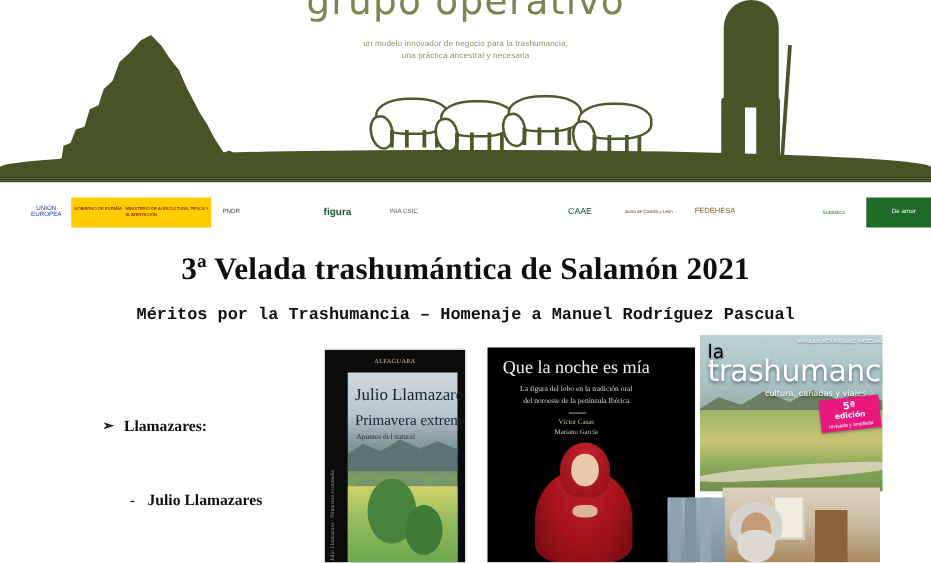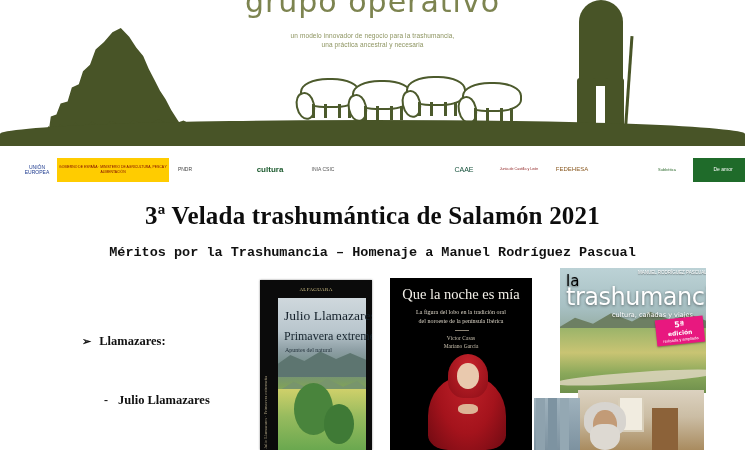--- a/index.html
+++ b/index.html
@@ -111,21 +111,21 @@
   .b1-title{position:absolute;left:24px;top:49px;right:4px;color:#16242e;
      font-family:"Liberation Serif", serif;font-size:12px;white-space:nowrap;}
   .b1-stitle{position:absolute;left:25px;top:67px;color:#22313a;
      font-family:"Liberation Serif", serif;font-size:6px;white-space:nowrap;}
   .b1-spine{position:absolute;left:0;top:0;width:18px;height:170px;background:#0b0b0b;}
   .b1-spinetxt{position:absolute;left:3px;top:96px;color:#9f9478;font-size:4.5px;
      writing-mode:vertical-rl;transform:rotate(180deg);white-space:nowrap;
      font-family:"Liberation Serif", serif;}
 
   
-  .book2{left:390px;top:278px;width:142px;height:172px;background:#000;}
+  .book2{left:390px;top:278px;width:142px;height:172px;background:#000;padding-left:24px;}
   .b2-title{position:absolute;left:0;top:8px;width:142px;text-align:center;color:#f2efe8;
      font-family:"Liberation Serif", serif;font-size:14.5px;white-space:nowrap;}
   .b2-sub{position:absolute;left:6px;top:30px;width:130px;text-align:center;color:#ddd6c8;
      font-family:"Liberation Serif", serif;font-size:6px;line-height:8.5px;}
   .b2-rule{position:absolute;left:65px;top:52px;width:14px;height:1px;background:#8c8374;}
   .b2-aut{position:absolute;left:6px;top:56px;width:130px;text-align:center;color:#c9c0ae;
      font-family:"Liberation Serif", serif;font-size:5.5px;line-height:8px;}
   .b2-fig{position:absolute;left:38px;top:76px;width:78px;height:96px;}
   .b2-cloak{position:absolute;left:0;bottom:0;width:78px;height:74px;background:
      radial-gradient(ellipse at 50% 0%,#c1222a 0%,#a4131c 55%,#6d0a12 100%);
@@ -249,21 +249,21 @@
     <div class="logo" style="width:108px;background:#ffcc00;color:#7a0000;font-size:3.4px;padding:0 2px;">
         <span>GOBIERNO DE ESPAÑA · MINISTERIO DE AGRICULTURA, PESCA Y ALIMENTACIÓN</span>
       </div>
     <div class="logo" style="width:22px;background:#ffffff;color:#444;">
         <span>PNDR</span>
       </div>
     <div class="logo" style="width:38px;background:#ffffff;color:#111;">
         <span></span>
       </div>
     <div class="logo" style="width:52px;background:#ffffff;color:#1c5a2e;font-size:8px;font-weight:bold;">
-        <span>cultura</span>
+        <span>figura</span>
       </div>
     <div class="logo" style="width:44px;background:#ffffff;color:#555;">
         <span>INIA CSIC</span>
       </div>
     <div class="logo" style="width:42px;background:#ffffff;color:#e0a32b;">
         <span></span>
       </div>
     <div class="logo" style="width:36px;background:#ffffff;color:#3f8a3f;">
         <span></span>
       </div>

